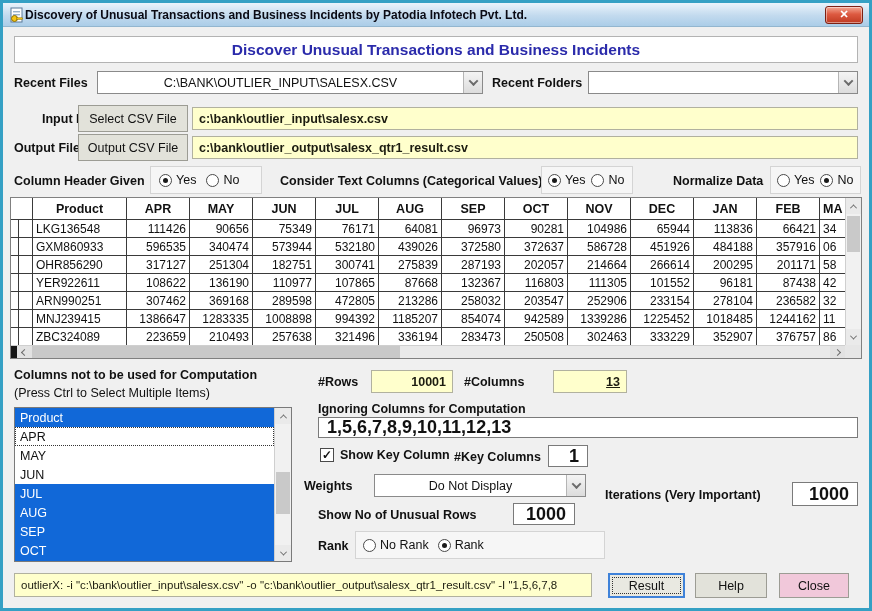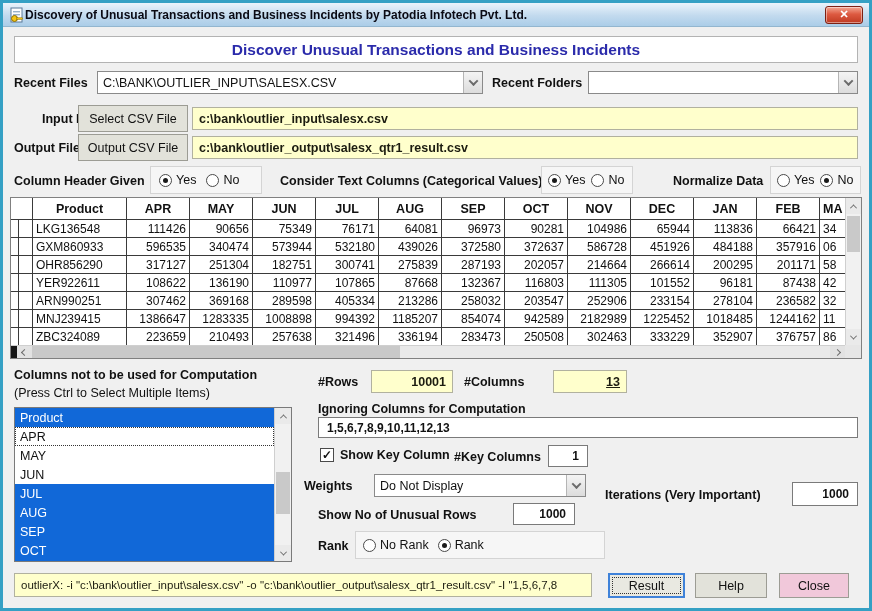--- a/index.html
+++ b/index.html
@@ -4,37 +4,37 @@
 <style>
   * { margin:0; padding:0; box-sizing:border-box; font-family:"Liberation Sans", sans-serif; }
   body { background:#555; width:872px; height:611px; }
   .win { width:872px; height:611px; border:3px solid #35a0c4; outline:1px solid #16607c; background:#f0f0f0; position:relative; }
   
   .titlebar { height:24px; background:linear-gradient(#eaf3fb,#c2daee 55%,#abcde8); border-bottom:1px solid #93b6cf; display:flex; align-items:center; padding:0 6px; }
   .title-text { font-size:12px; font-weight:600; color:#0a0a14; white-space:nowrap; overflow:hidden; }
   .app-icon { width:16px; height:16px; flex:0 0 16px; }
   .close-btn { margin-left:auto; width:38px; height:18px; background:linear-gradient(#f4a893,#dd5a41 45%,#bf3a22); border:1px solid #7d2013; border-radius:3px; color:#fff; font-size:11px; font-weight:700; display:flex; align-items:center; justify-content:center; box-shadow:inset 0 0 0 1px rgba(255,255,255,.45); cursor:pointer; }
   
-  .content { position:relative; width:704px; height:581px; }
+  .content { position:relative; width:704px; height:581px;text-align:center; }
   .abs { position:absolute; }
   .lbl { font-size:12.5px; font-weight:700; color:#111; white-space:nowrap; }
   .banner { left:11px; top:9px; width:844px; height:27px; background:#fff; border:1px solid #b3b3b3; display:flex; align-items:center; justify-content:center; }
   .banner span { font-size:15.5px; font-weight:700; color:#2b2bab; }
   
   .combo { background:#fff; border:1px solid #8a8a8a; display:flex; align-items:center; }
   .combo .val { flex:1; font-size:12.5px; color:#111; padding:0 5px; white-space:nowrap; overflow:hidden; }
   .combo .dd { width:19px; align-self:stretch; background:linear-gradient(#f4f4f4,#dcdcdc); border-left:1px solid #b5b5b5; display:flex; align-items:center; justify-content:center; }
   .chev { width:7px; height:7px; border-right:2px solid #6b6b6b; border-bottom:2px solid #6b6b6b; transform:rotate(45deg) translate(-1px,-1px); }
   .chev.left { transform:rotate(135deg); } .chev.right { transform:rotate(-45deg); }
   .chev.up { transform:rotate(-135deg) translate(-1px,-1px); }
   .chev.sm { width:5px; height:5px; border-width:1.5px; }
   
   .btn { background:#e2e2da; border:1px solid #9c9c94; font-size:12.5px; color:#111; display:flex; align-items:center; justify-content:center; cursor:pointer; }
   .yfield { background:#ffffcc; border:1px solid #b1b19f; font-size:12.5px; font-weight:700; color:#1c1c10; display:flex; align-items:center; padding:0 6px; white-space:nowrap; overflow:hidden; }
-  .wbox { background:#fff; border:1px solid #7a7a7a; font-size:12px; font-weight:700; color:#111; display:flex; align-items:center; padding:0 8px; }
+  .wbox { background:#fff; border:1px solid #7a7a7a; font-size:18px; font-weight:700; color:#111; display:flex; align-items:center; padding:0 8px; }
   .wbox.num { justify-content:flex-end; }
   .grpbox { border:1px solid #d4d4d4; background:#f6f6f6; display:flex; align-items:center; gap:10px; padding:0 8px; }
   .radio-item { display:flex; align-items:center; gap:4px; cursor:pointer; }
   .radio-item .rlabel { font-size:12.5px; color:#111; }
   .rdot { width:13px; height:13px; border:1px solid #4a4a4a; border-radius:50%; background:#fff; position:relative; flex:0 0 13px; }
   .radio-item.checked .rdot::after { content:""; position:absolute; left:3px; top:3px; width:5px; height:5px; border-radius:50%; background:#1a1a1a; }
   .checkbox { width:14px; height:14px; border:1px solid #4a4a4a; background:#fff; display:flex; align-items:center; justify-content:center; font-size:12px; font-weight:700; color:#111; }
   
   .grid { left:7px; top:170px; width:852px; height:162px; background:#fff; border:1px solid #808080; overflow:hidden; }
   .gwrap { position:absolute; left:0; top:0; right:16px; bottom:13px; overflow:hidden; }
@@ -245,42 +245,42 @@
               <div class="gc">87438</div>
               <div class="gc clast">42</div>
             </div>
             <div class="grow">
               <div class="gfa"></div>
               <div class="gfb"></div>
               <div class="gc c0">ARN990251</div>
               <div class="gc">307462</div>
               <div class="gc">369168</div>
               <div class="gc">289598</div>
-              <div class="gc">405334</div>
+              <div class="gc">472805</div>
               <div class="gc">213286</div>
               <div class="gc">258032</div>
               <div class="gc">203547</div>
               <div class="gc">252906</div>
               <div class="gc">233154</div>
               <div class="gc">278104</div>
               <div class="gc">236582</div>
               <div class="gc clast">32</div>
             </div>
             <div class="grow">
               <div class="gfa"></div>
               <div class="gfb"></div>
               <div class="gc c0">MNJ239415</div>
               <div class="gc">1386647</div>
               <div class="gc">1283335</div>
               <div class="gc">1008898</div>
               <div class="gc">994392</div>
               <div class="gc">1185207</div>
               <div class="gc">854074</div>
               <div class="gc">942589</div>
-              <div class="gc">2182989</div>
+              <div class="gc">1339286</div>
               <div class="gc">1225452</div>
               <div class="gc">1018485</div>
               <div class="gc">1244162</div>
               <div class="gc clast">11</div>
             </div>
             <div class="grow">
               <div class="gfa"></div>
               <div class="gfb"></div>
               <div class="gc c0">ZBC324089</div>
               <div class="gc">223659</div>

